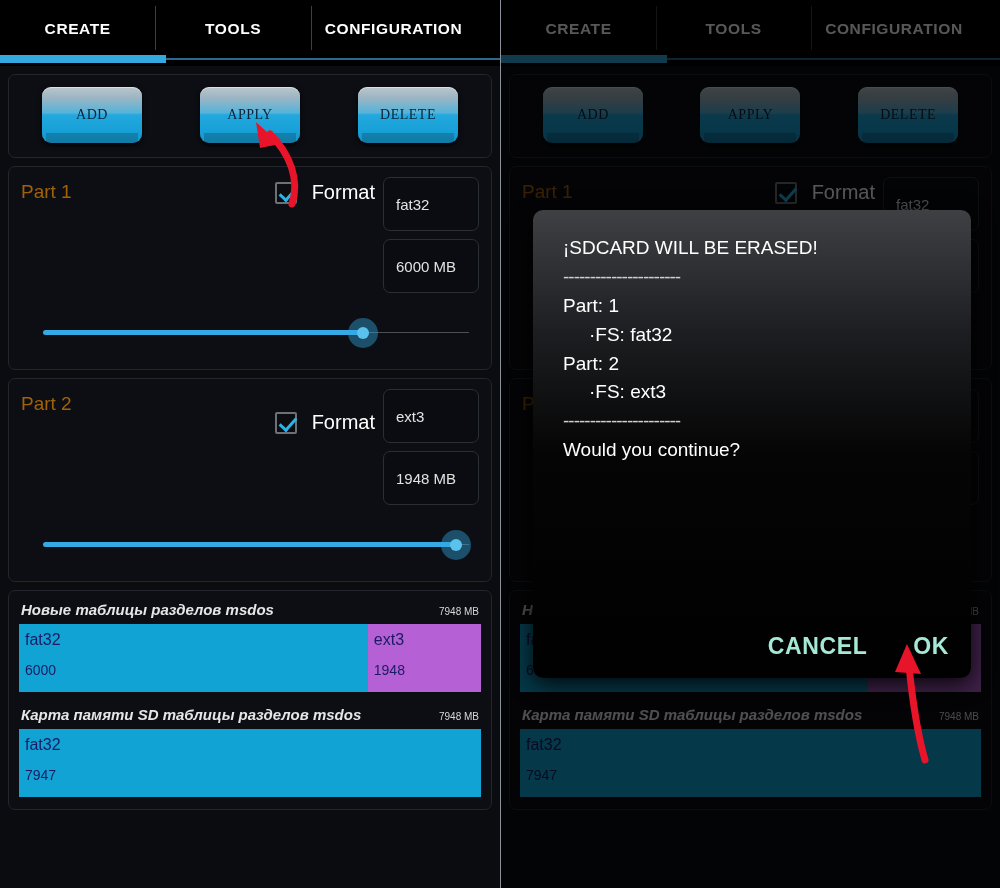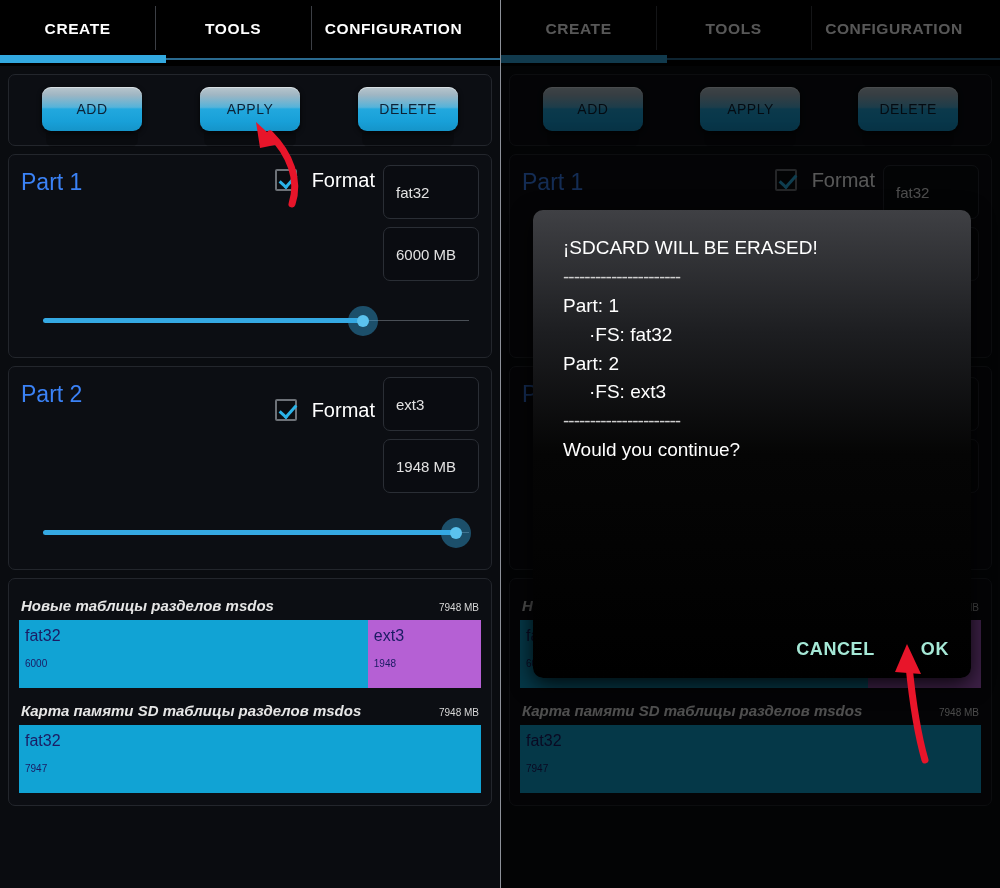--- a/index.html
+++ b/index.html
@@ -64,54 +64,54 @@
   .card {
     margin: 8px 8px 0 8px;
     border: 1px solid #23262c;
     border-radius: 7px;
     background: #0c0e13;
   }
 
   
   .btnrow { display: flex; justify-content: space-around; align-items: center; padding: 12px 4px 14px 4px; }
   .gbtn {
-    width: 100px; height: 44px;
+    width: 100px; height: 56px;
     border-radius: 9px;
     border: none;
     position: relative;
     cursor: pointer;
     background:
       linear-gradient(to bottom,
         #b9c6cd 0%,
         #9fb6c3 18%,
         #55b3da 46%,
         #22a8de 50%,
         #18a0d8 78%,
         #1594c9 100%);
     box-shadow: 0 2px 5px rgba(0,0,0,.8), inset 0 1px 0 rgba(255,255,255,.45);
     color: #0d2236;
     font-size: 14px;
     font-weight: normal;
     letter-spacing: .5px;
-    font-family: Liberation Sans, sans-serif;
+    font-family: Liberation Serif, serif;
   }
   .gbtn::after {
     content: "";
     position: absolute; left: 4px; right: 4px; top: 46px; height: 14px;
     border-radius: 0 0 7px 7px;
     background: rgba(0,0,0,.18);
   }
   .gbtn span { position: relative; z-index: 2; }
 
   
   .partcard { padding: 10px 12px 14px 12px; position: relative; min-height: 120px; }
   .prow { display: flex; align-items: flex-start; }
   .pleft { flex: 1; }
-  .plabel { color: #3b82f6; font-size: 23px; padding-top: 4px; }
-  .fmtwrap { display: flex; align-items: flex-start; gap: 15px; padding-top: 4px; margin-right: 8px; }
+  .plabel { color: #a16207; font-size: 19px; padding-top: 4px; }
+  .fmtwrap { display: flex; align-items: flex-end; gap: 15px; padding-top: 4px; margin-right: 8px; }
   .checkbox {
     width: 22px; height: 22px;
     border: 2px solid #6d7177;
     background: #0b0d11;
     position: relative;
     border-radius: 2px;
     cursor: pointer;
     flex: 0 0 auto;
   }
   .checkbox::after {
@@ -157,34 +157,33 @@
     position: absolute; left: 9px; top: 9px;
     width: 12px; height: 12px; border-radius: 50%;
     background: #5bc2ee;
   }
 
   
   .tablecard { padding: 8px 10px 12px 10px; }
   .thead {
     display: flex; justify-content: space-between; align-items: baseline;
     padding: 2px 2px 6px 2px;
-    margin-top: 8px;
   }
   .thead-title { color: #e6e6e6; font-size: 15px; font-weight: bold; font-style: italic; }
   .thead-size { color: #d8d8d8; font-size: 10px; }
   .bar { display: flex; height: 68px; margin-bottom: 12px; }
   .bar:last-child { margin-bottom: 0; }
   .seg { position: relative; overflow: hidden; }
   .seg .fs {
     position: absolute; left: 6px; top: 7px;
     color: #1b1b63; font-size: 16px;
   }
   .seg .sz {
     position: absolute; left: 6px; top: 38px;
-    color: #1b1b63; font-size: 10px;
+    color: #1b1b63; font-size: 14px;
   }
   .spacer-bottom { height: 160px; }
 
   
   .scrim {
     position: absolute; inset: 0;
     background: rgba(0,0,0,.66);
     z-index: 40;
   }
 
@@ -203,21 +202,21 @@
   }
   .dlg-title { font-size: 24px; font-weight: bold; letter-spacing: .3px; }
   .dlg-body { font-size: 19px; line-height: 1.52; }
   .dlg-rule { letter-spacing: -1px; color: #cfcfcf; font-size: 19px; }
   .dlg-indent { padding-left: 26px; }
   .dlg-actions {
     position: absolute; right: 22px; bottom: 18px;
     display: flex; align-items: center; gap: 46px;
   }
   .dlg-btn {
-    color: #a5e8d6; font-size: 18px; font-weight: bold;
+    color: #a5e8d6; font-size: 23px; font-weight: bold;
     letter-spacing: .6px; cursor: pointer; background: none; border: none;
     font-family: "Liberation Sans", sans-serif;
   }
 
   
   .arrow-svg { position: absolute; z-index: 60; pointer-events: none; }
 </style>
 </head>
 <body>
 

